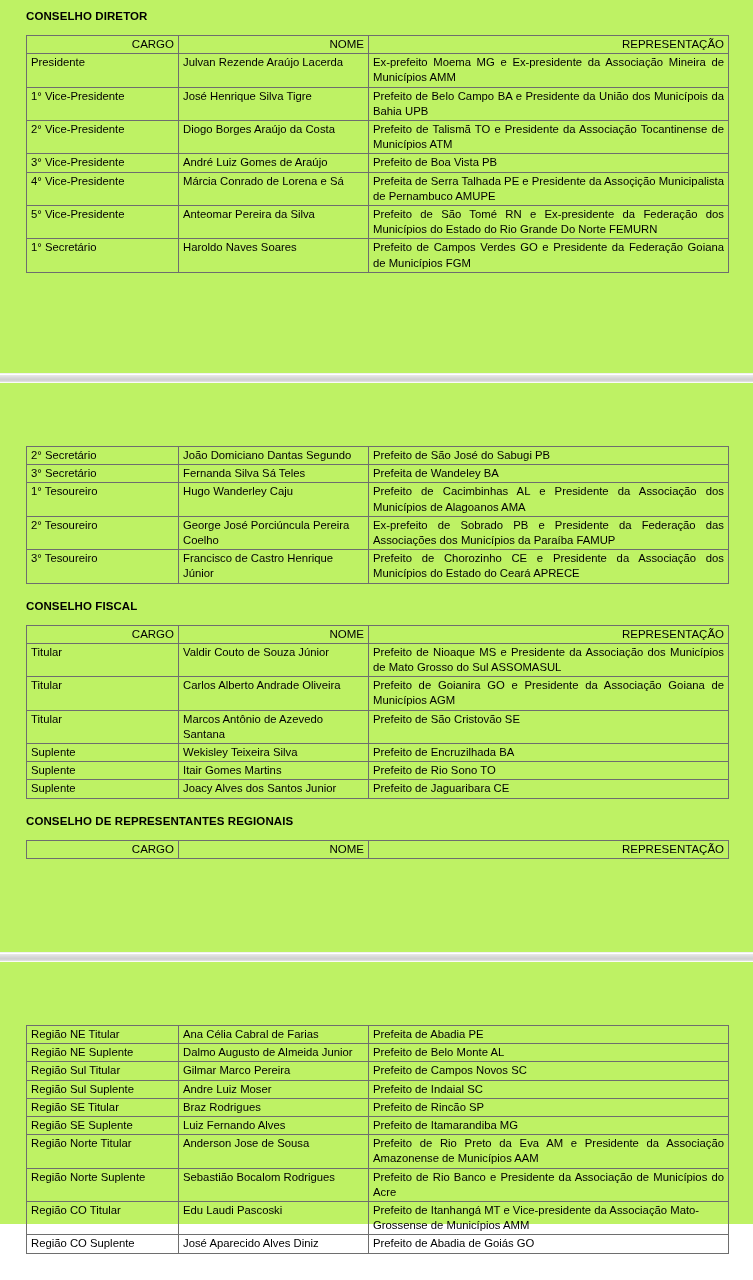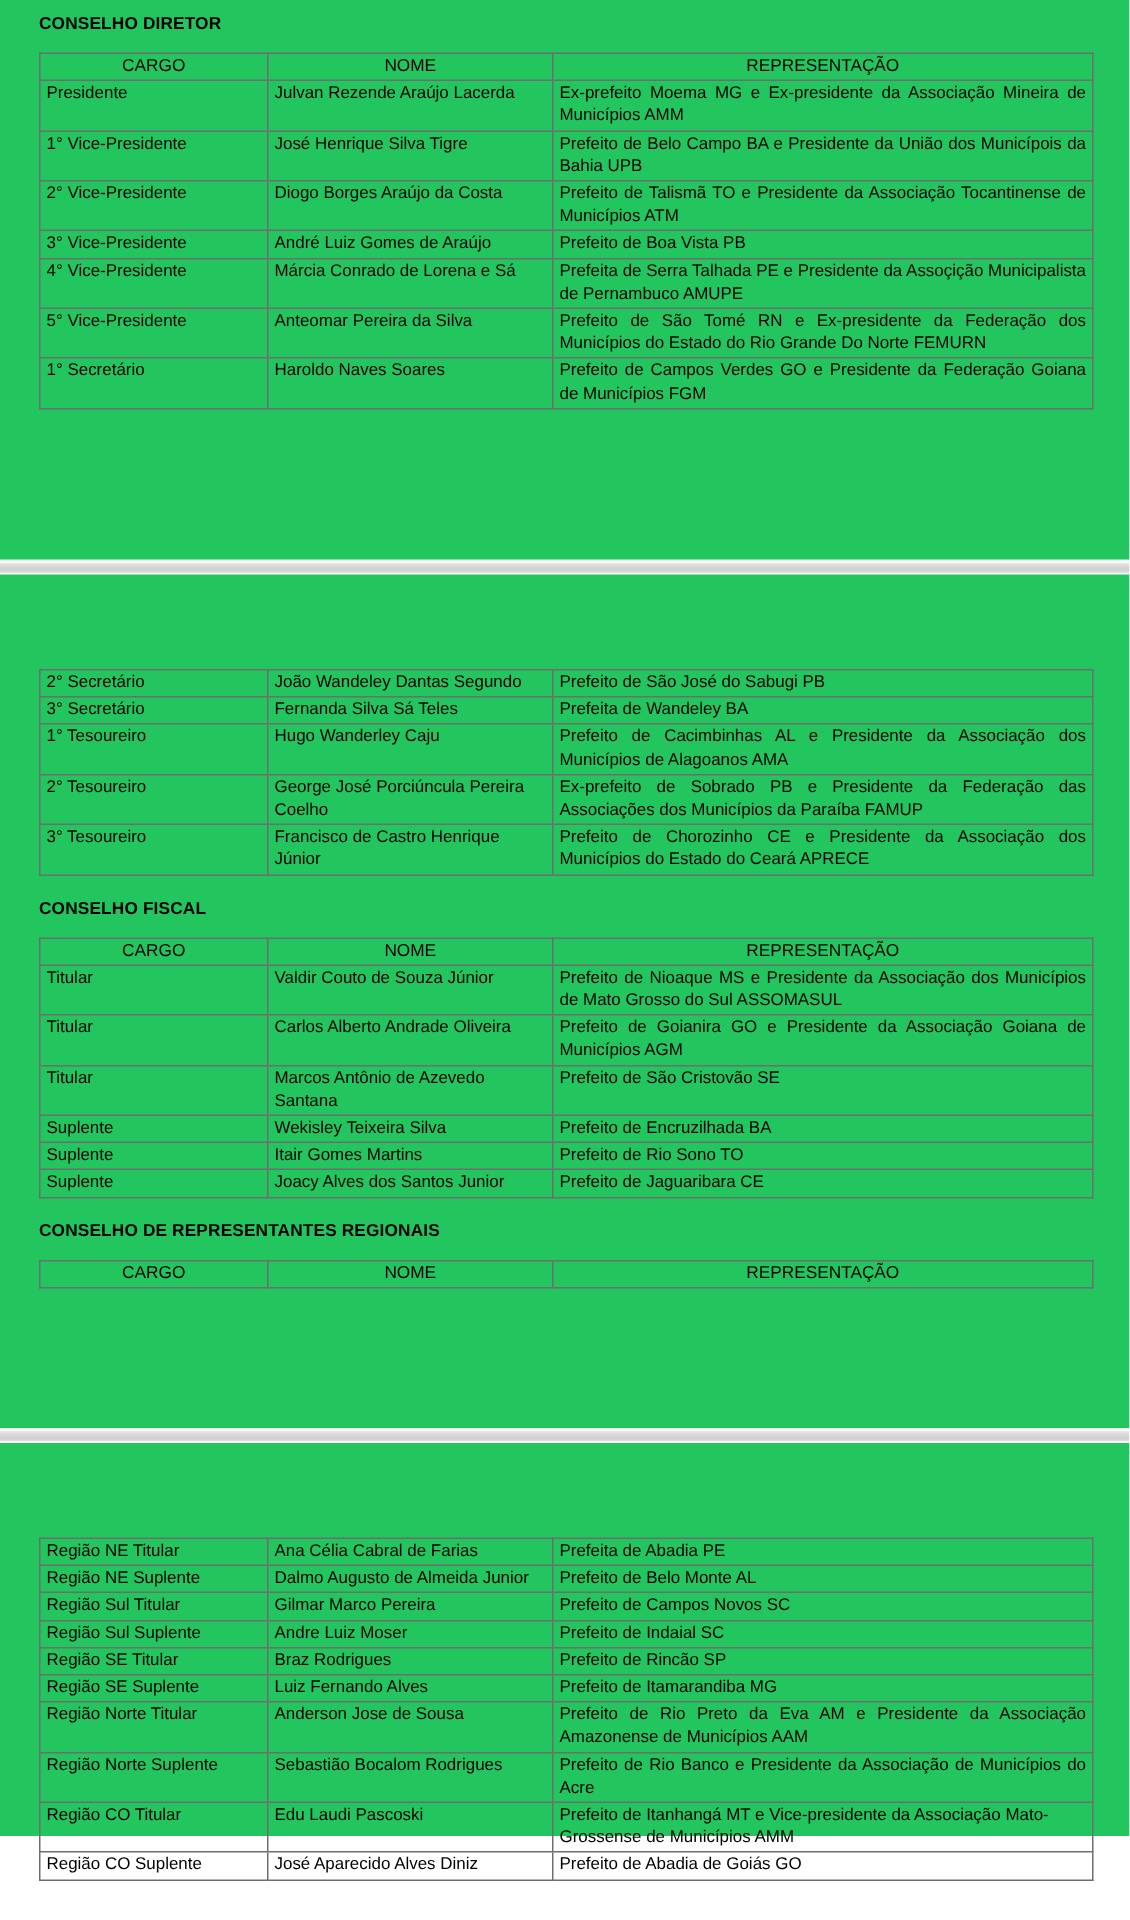--- a/index.html
+++ b/index.html
@@ -11,21 +11,21 @@
     width: 753px;
     height: 1280px;
     font-family: "Liberation Sans", sans-serif;
     color: #000000;
     overflow: hidden;
     position: relative;
   }
   .page {
     position: relative;
     width: 753px;
-    background: #22c55e;
+    background: #bef264;
     padding-left: 26px;
     padding-right: 25px;
   }
   .page-sep {
     width: 753px;
     height: 10px;
     background: linear-gradient(to bottom, #ffffff 0px, #ffffff 1px, #e9e9e9 1px, #d7d7d7 4px, #cfcfcf 6px, #e4e4e4 8px, #ffffff 9px);
     border-top: 1px solid #f2f2f2;
     border-bottom: 1px solid #fbfbfb;
   }
@@ -49,21 +49,21 @@
     border: 1px solid #6e6e6e;
     padding: 1px 4px 1px 4px;
     vertical-align: top;
     font-weight: normal;
     line-height: 15.2px;
   }
   table.doc col.c-cargo { width: 152px; }
   table.doc col.c-nome  { width: 190px; }
   table.doc col.c-rep   { width: 360px; }
   th.hd {
-    text-align: center;
+    text-align: right;
     font-size: 11.5px;
     line-height: 15px;
     padding-top: 0px;
     padding-bottom: 1px;
   }
   td.rep {
     text-align: justify;
     text-align-last: left;
     hyphens: none;
   }
@@ -137,21 +137,21 @@
 
   <table class="doc">
     <colgroup>
         <col class="c-cargo">
         <col class="c-nome">
         <col class="c-rep">
       </colgroup>
     <tbody>
       <tr>
         <td>2° Secretário</td>
-        <td>João Wandeley Dantas Segundo</td>
+        <td>João Domiciano Dantas Segundo</td>
         <td class="rep nojust">Prefeito de São José do Sabugi PB</td>
       </tr>
       <tr>
         <td>3° Secretário</td>
         <td>Fernanda Silva Sá Teles</td>
         <td class="rep nojust">Prefeita de Wandeley BA</td>
       </tr>
       <tr>
         <td>1° Tesoureiro</td>
         <td>Hugo Wanderley Caju</td>

